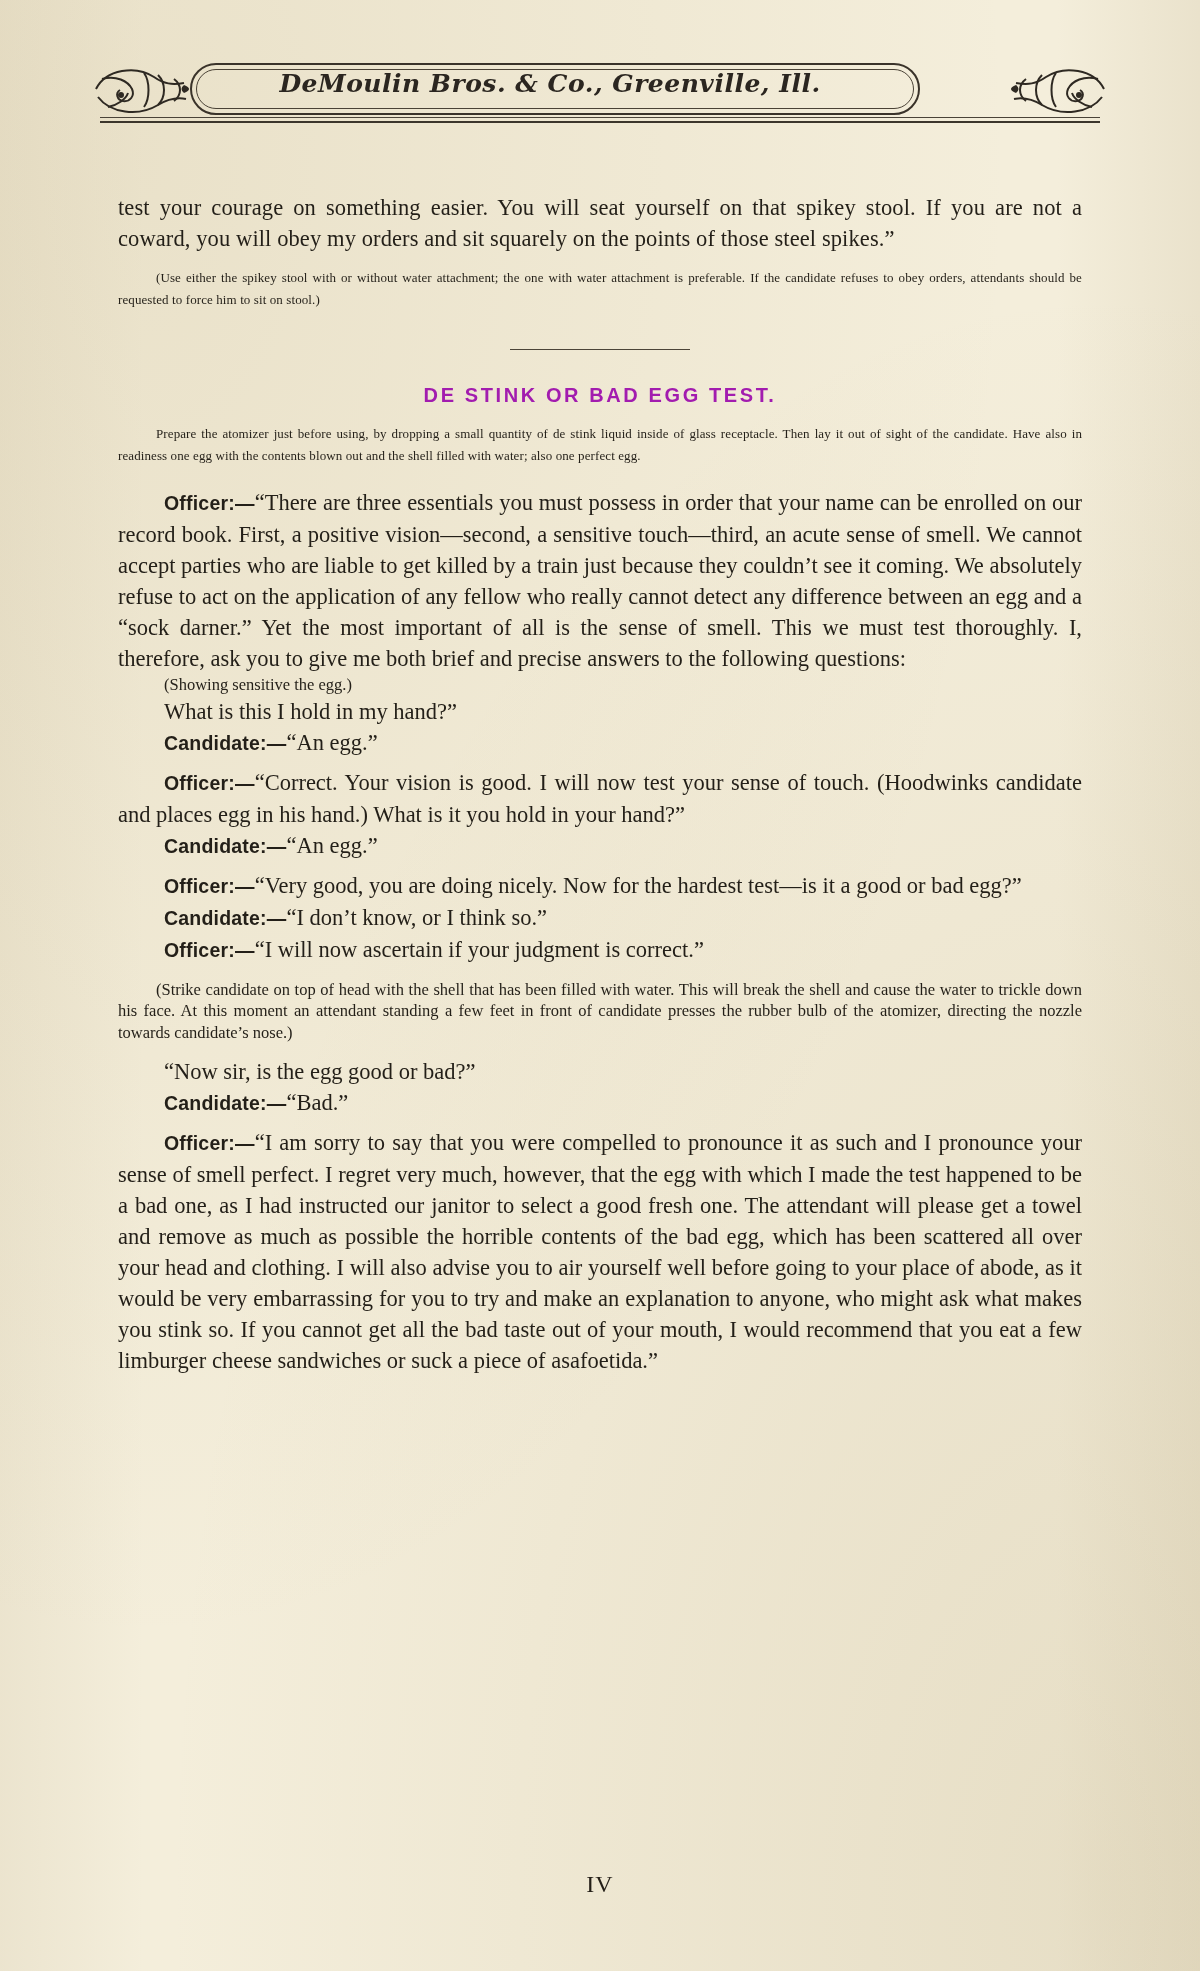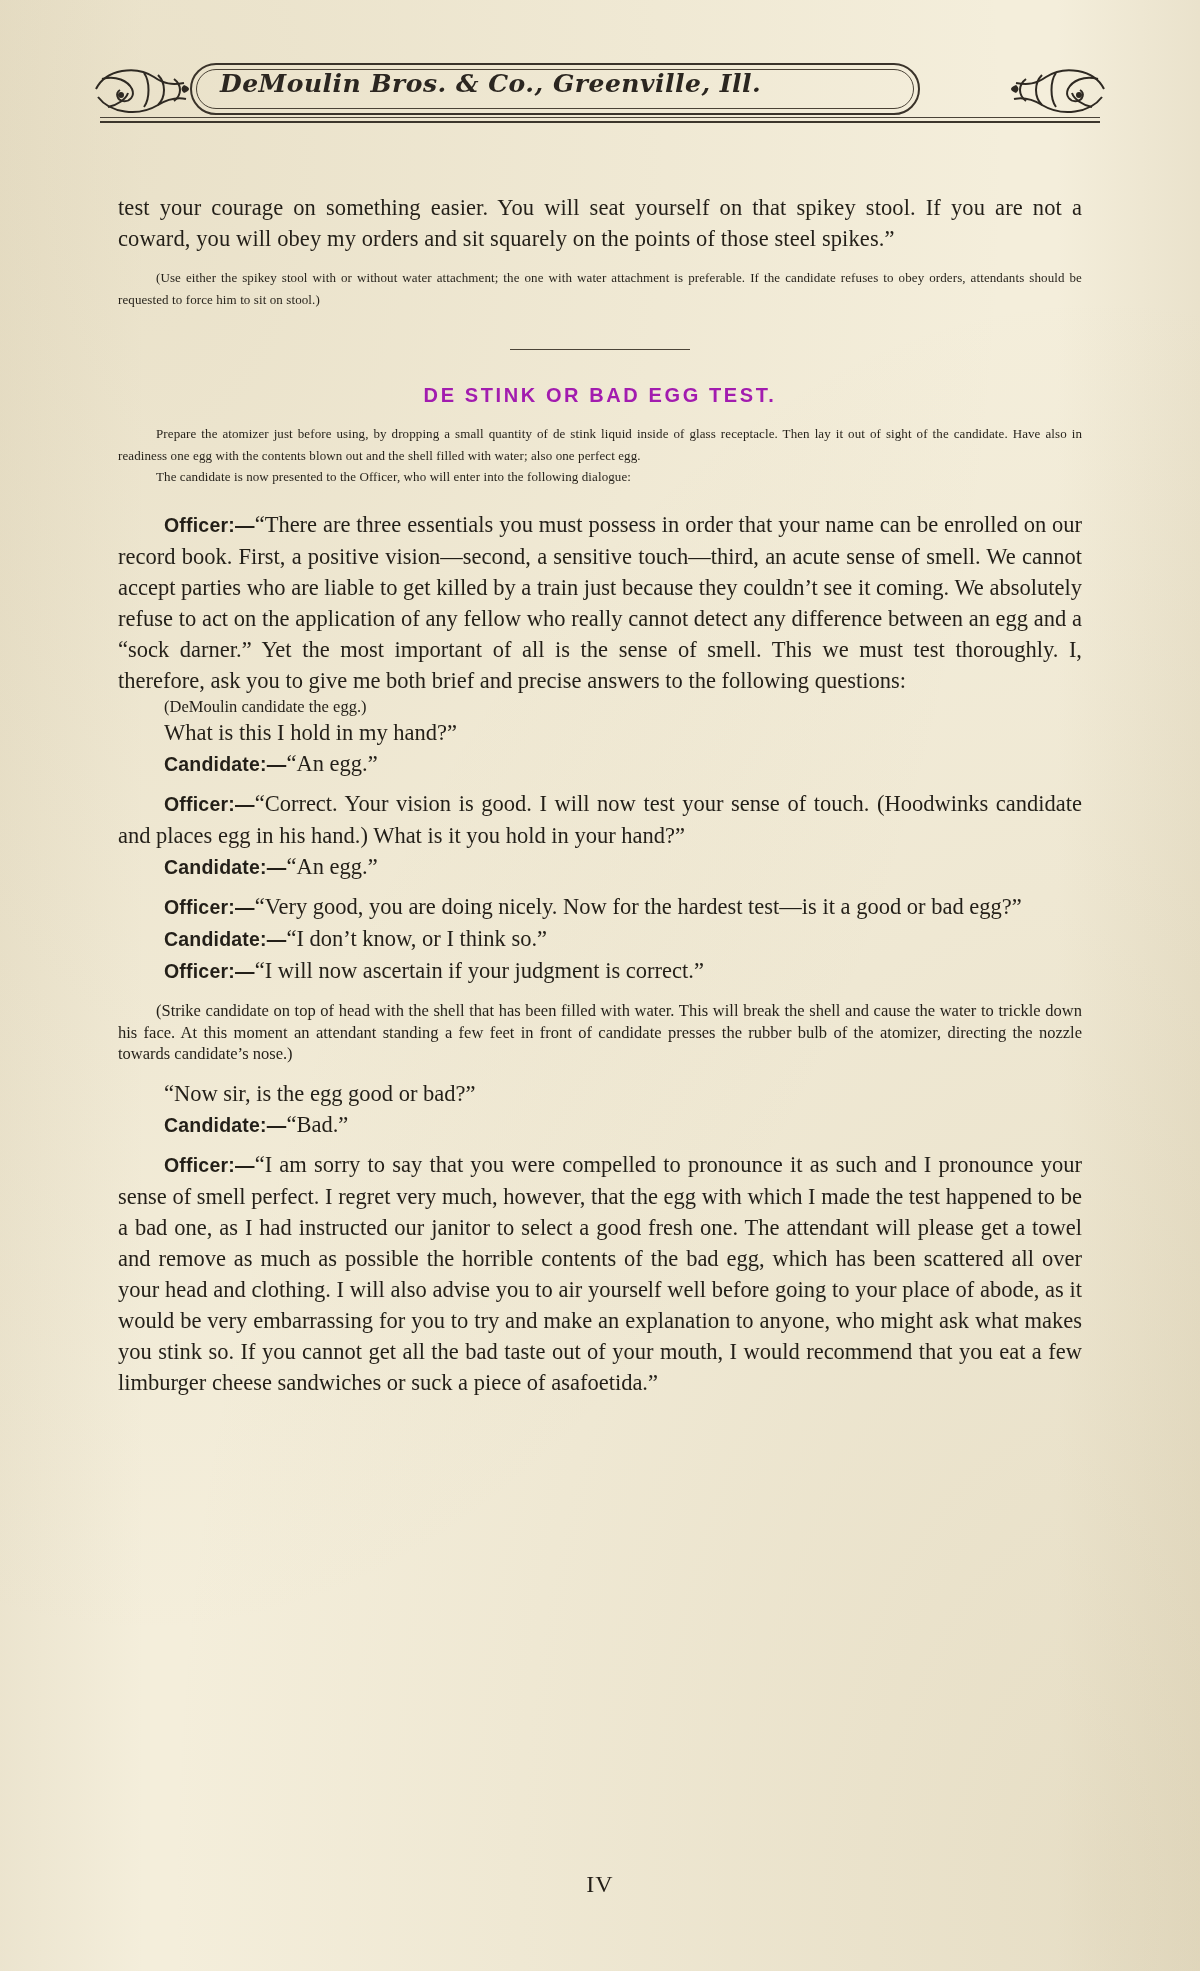--- a/index.html
+++ b/index.html
@@ -58,21 +58,21 @@
     height: 40px;
     border: 1px solid #4a4236;
     border-radius: 22px / 22px;
     box-sizing: border-box;
   }
   .mast-title {
     position: absolute;
     left: 120px;
     top: 14px;
     width: 660px;
-    text-align: left;
+    text-align: center;
     font-family: "DejaVu Serif", serif;
     font-style: italic;
     font-weight: bold;
     font-size: 25px;
     letter-spacing: 0.5px;
     color: #2b2620;
     white-space: nowrap;
   }
   .mast-rule {
     position: absolute;
@@ -249,29 +249,28 @@
 
     <p class="small center-ind">(Use either the spikey stool with or without water attachment; the one with water attachment is preferable.  If the candidate refuses to obey orders, attendants should be requested to force him to sit on stool.)</p>
 
     <div class="divider-wrap">
       <span class="divider"></span>
     </div>
 
     <div class="section-title">DE STINK OR BAD EGG TEST.</div>
 
     <p class="small center-ind">Prepare the atomizer just before using, by dropping a small quantity of de stink liquid inside of glass receptacle.  Then lay it out of sight of the candidate.  Have also in readiness one egg with the contents blown out and the shell filled with water; also one perfect egg.</p>
-    <p class="small center-ind">The candidate is now presented to the Officer, who will enter into the following dialogue:</p>
 
     <div class="gap-sm"></div>
 
     <p class="dlg-hang">
       <span style="display:inline-block;width:46px"></span><span class="speaker">Officer:</span><span class="speaker">—</span><span>“There are three essentials you must possess in order that your name can be enrolled on our record book.  First, a positive vision—second, a sensitive touch—third, an acute sense of smell.  We cannot accept parties who are liable to get killed by a train just because they couldn’t see it coming.  We absolutely refuse to act on the application of any fellow who really cannot detect any difference between an egg and a “sock darner.”  Yet the most important of all is the sense of smell.  This we must test thoroughly.  I, therefore, ask you to give me both brief and precise answers to the following questions:</span>
     </p>
 
-    <p class="stage">(DeMoulin candidate the egg.)</p>
+    <p class="stage">(Showing sensitive the egg.)</p>
 
     <p class="quoted-line">What is this I hold in my hand?”</p>
 
     <p class="dlg">
       <span class="speaker">Candidate:</span><span class="speaker">—</span><span>“An egg.”</span>
     </p>
 
     <p class="dlg-hang">
       <span style="display:inline-block;width:46px"></span><span class="speaker">Officer:</span><span class="speaker">—</span><span>“Correct.  Your vision is good.  I will now test your sense of touch.  (Hoodwinks candidate and places egg in his hand.)  What is it you hold in your hand?”</span>
     </p>

